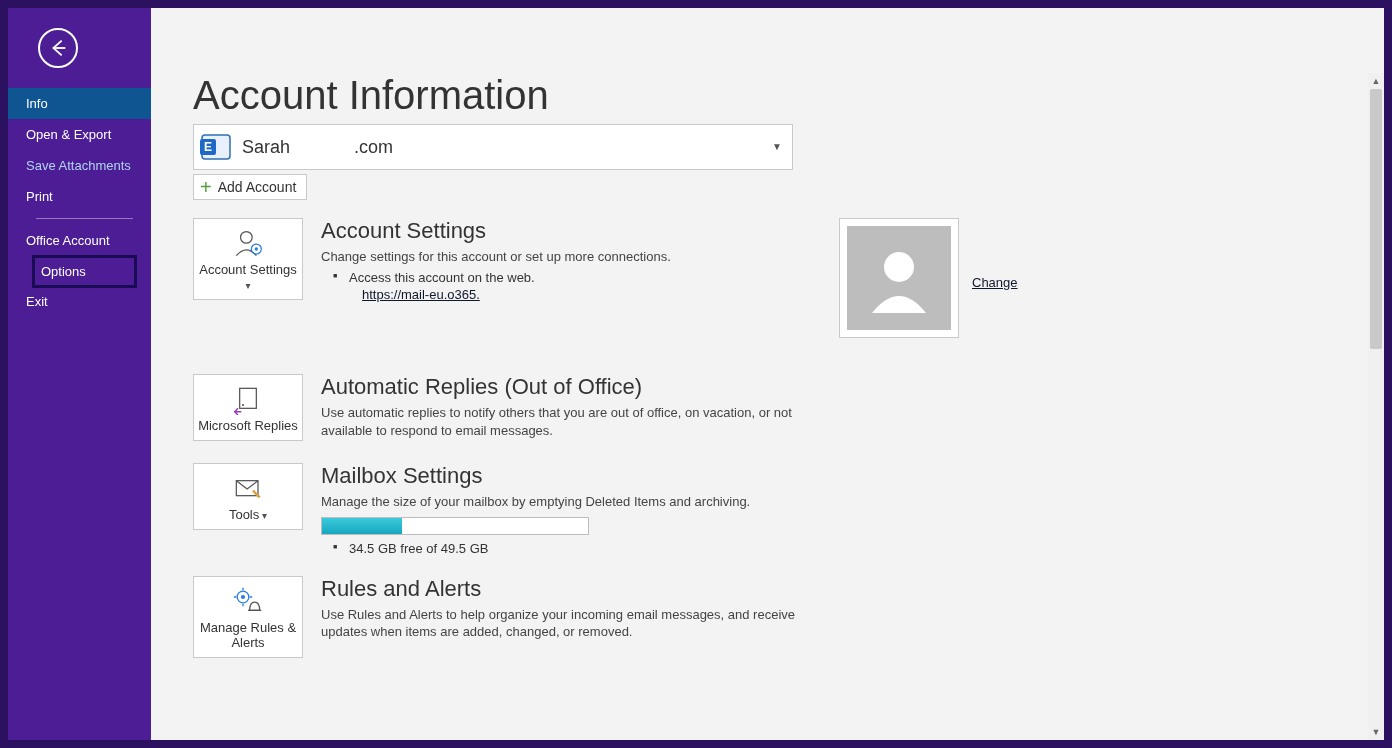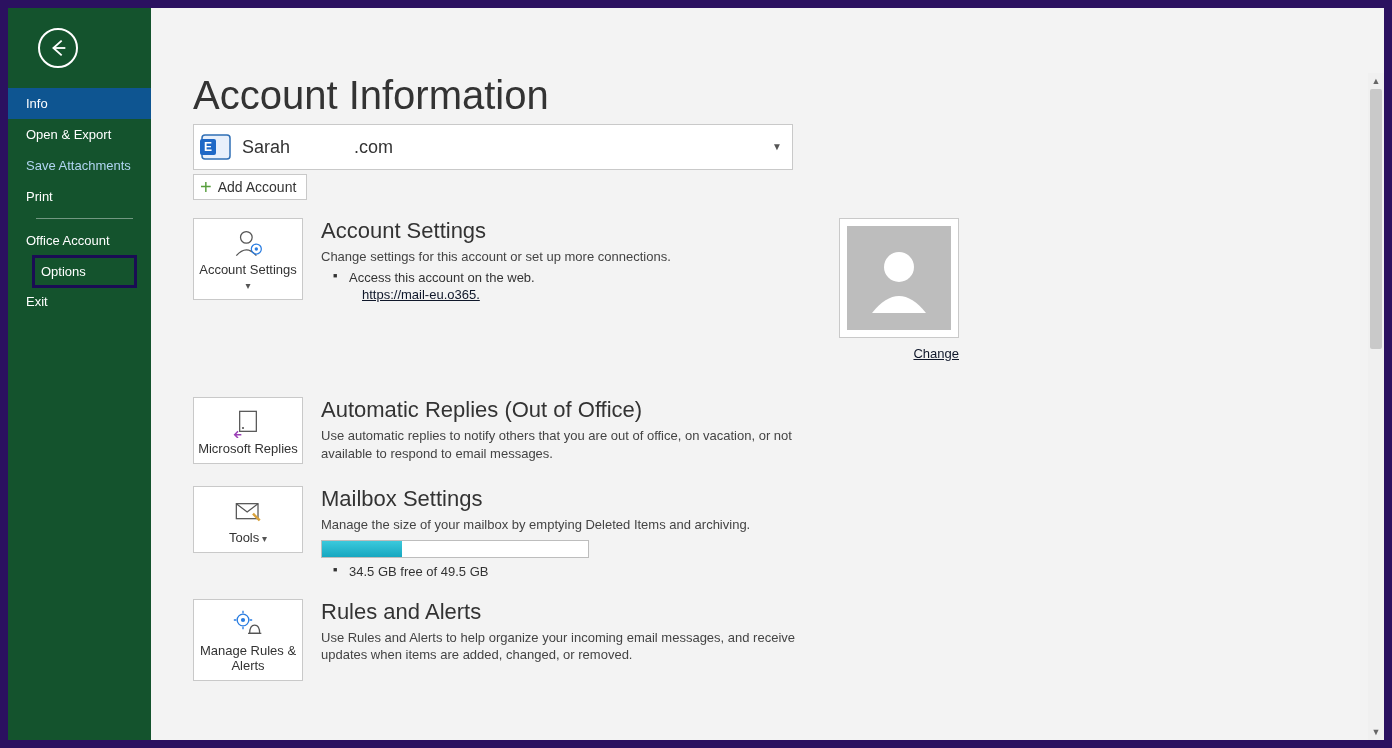--- a/index.html
+++ b/index.html
@@ -4,21 +4,21 @@
 <style>
 * { box-sizing: border-box; margin: 0; padding: 0; font-family: "Segoe UI", sans-serif; }
 html, body { width: 1392px; height: 748px; overflow: hidden; }
 .frame { width: 1392px; height: 748px; background: #2b1160; padding: 8px; }
 .window { width: 100%; height: 100%; background: #f3f3f3; display: flex; position: relative; }
 .titlebar { position: absolute; top: 0; left: 0; right: 0; height: 40px; display: flex; align-items: center; justify-content: center; pointer-events: none; }
 .titlebar-title { font-size: 13px; color: #444; position: absolute; left: 50%; transform: translateX(-50%); top: 14px; }
 .titlebar-controls { position: absolute; right: 0; top: 0; display: flex; height: 28px; align-items: center; pointer-events: auto; }
 .titlebar-controls .ctrl { width: 46px; height: 28px; display: flex; align-items: center; justify-content: center; font-size: 14px; color: #333; cursor: pointer; }
 .titlebar-controls .help { font-size: 15px; font-family: Georgia, serif; }
-.sidebar { width: 143px; height: 100%; background: #14532d; color: #fff; display: flex; flex-direction: column; flex: 0 0 143px; }
+.sidebar { width: 143px; height: 100%; background: #4c1d95; color: #fff; display: flex; flex-direction: column; flex: 0 0 143px; }
 .back-circle { width: 40px; height: 40px; border: 2px solid #fff; border-radius: 50%; margin: 20px 0 20px 30px; display: flex; align-items: center; justify-content: center; cursor: pointer; }
 .back-circle svg { width: 22px; height: 22px; }
 .side-item { padding: 8px 0 8px 18px; font-size: 13px; color: #fff; cursor: pointer; }
 .side-item.selected { background: #0e5591; }
 .side-item.disabled { color: #b1d5f1; cursor: default; }
 .side-sep { border-top: 1px solid rgba(255,255,255,0.4); margin: 6px 18px 6px 28px; }
 .side-item.highlighted { border: 3px solid #1a0c54; margin: -2px 14px -2px 24px; padding: 6px 0 6px 6px; }
 .main { flex: 1; position: relative; background: #f3f3f3; overflow: hidden; }
 .scroll-area { position: absolute; top: 65px; left: 0; right: 16px; bottom: 0; overflow-y: auto; padding-left: 42px; padding-right: 40px; }
 .page-title { font-size: 40px; font-weight: 300; color: #333; margin-bottom: 6px; }
@@ -34,21 +34,21 @@
 .tile { width: 110px; border: 1px solid #c9c9c9; background: #fff; display: flex; flex-direction: column; align-items: center; padding: 10px 4px 6px 4px; cursor: pointer; }
 .tile svg { width: 34px; height: 30px; }
 .tile-label { text-align: center; font-size: 13px; color: #333; margin-top: 4px; line-height: 1.15; }
 .tile-label.drop::after { content: " \25BE"; font-size: 10px; color: #555; }
 .section-body { flex: 1; max-width: 480px; }
 h2.section-title { font-size: 22px; font-weight: 400; color: #333; margin-bottom: 4px; }
 .section-desc { font-size: 13px; color: #444; margin-bottom: 4px; line-height: 1.35; }
 .bullet-line { font-size: 13px; color: #333; padding-left: 28px; position: relative; margin-top: 0; }
 .bullet-line::before { content: "\25A0"; position: absolute; left: 12px; top: 2px; font-size: 7px; color: #333; }
 a.link { color: #0f172a; text-decoration: underline; font-size: 13px; cursor: pointer; padding-left: 13px; }
-.avatar-box { margin-left: 20px; display: flex; flex-direction: column; align-items: flex-end; }
+.avatar-box { margin-left: 20px; display: flex; flex-direction: row; align-items: center; }
 .avatar-frame { width: 120px; height: 120px; border: 1px solid #c9c9c9; background: #fff; display: flex; align-items: center; justify-content: center; }
 .avatar-frame .inner { width: 104px; height: 104px; background: #bdbdbd; display:flex; align-items:center; justify-content:center; }
 .avatar-frame svg { width: 70px; height: 70px; }
 .progress { width: 268px; height: 18px; border: 1px solid #bdbdbd; background: #fff; margin-top: 6px; position: relative; }
 .progress-fill { position: absolute; left: 0; top: 0; bottom: 0; width: 30%; background: linear-gradient(#3cc9dc, #16a7c0); }
 .scrollbar { position: absolute; top: 65px; right: 0; bottom: 0; width: 16px; background: #f0f0f0; }
 .scrollbar .arrow { width: 16px; height: 16px; display:flex; align-items:center; justify-content:center; color:#666; font-size:9px; background:#f0f0f0; cursor:pointer; }
 .scrollbar .arrow.down { position:absolute; bottom:0; }
 .scrollbar .thumb { position:absolute; top:16px; left:2px; width:12px; height:260px; background:#c9c9c9; border-radius:2px; }
 .deco { position:absolute; right:60px; top:0; width:520px; height:56px; pointer-events:none; opacity:0.18; }

